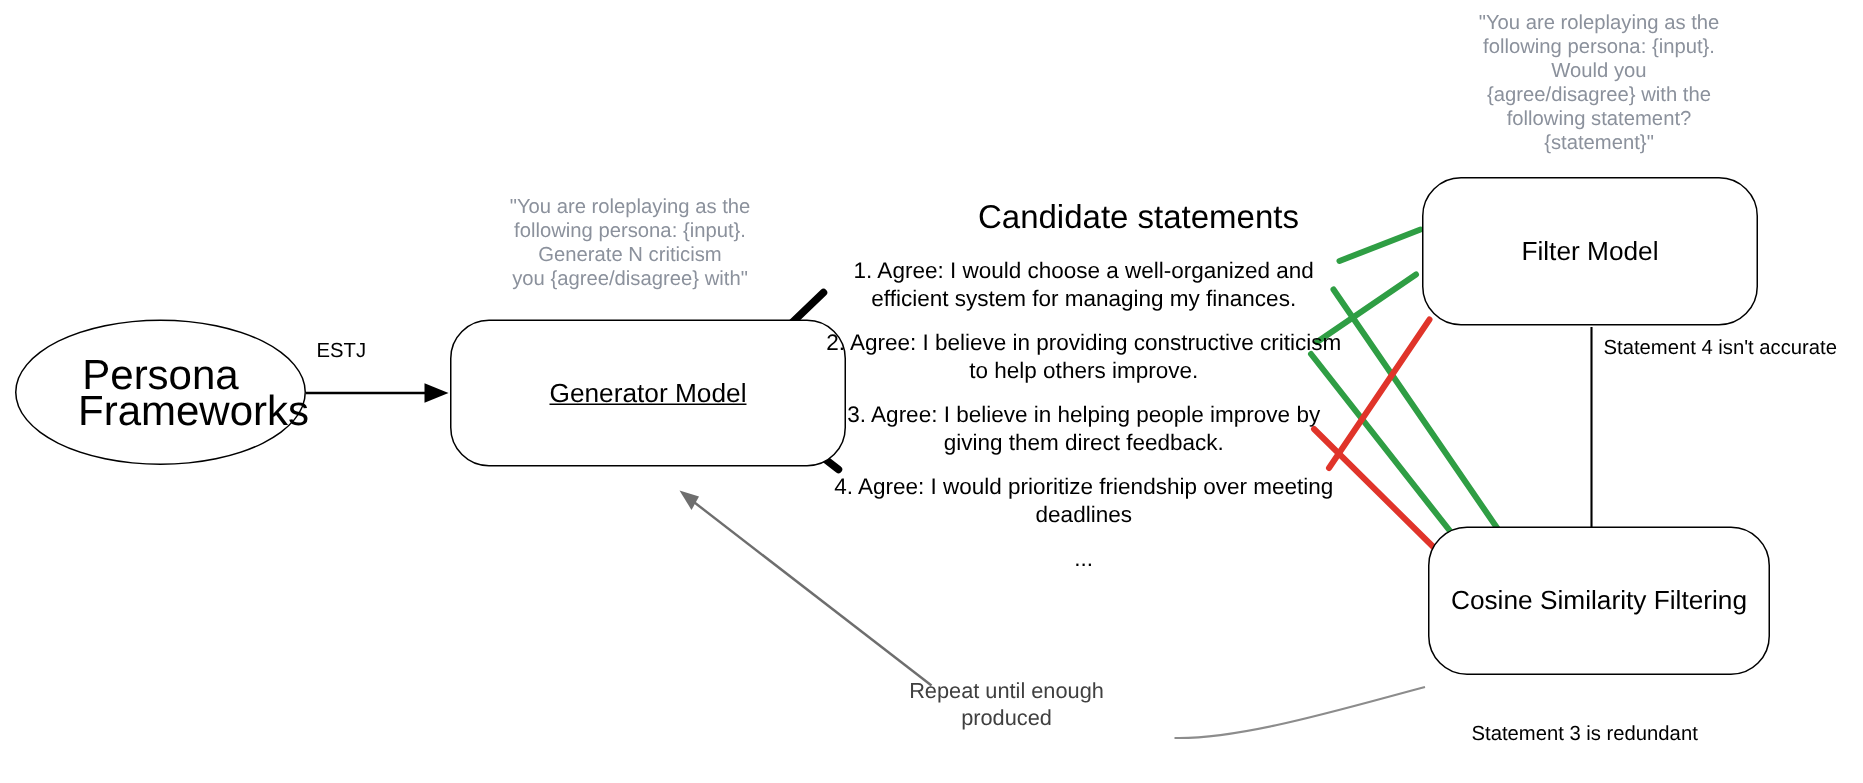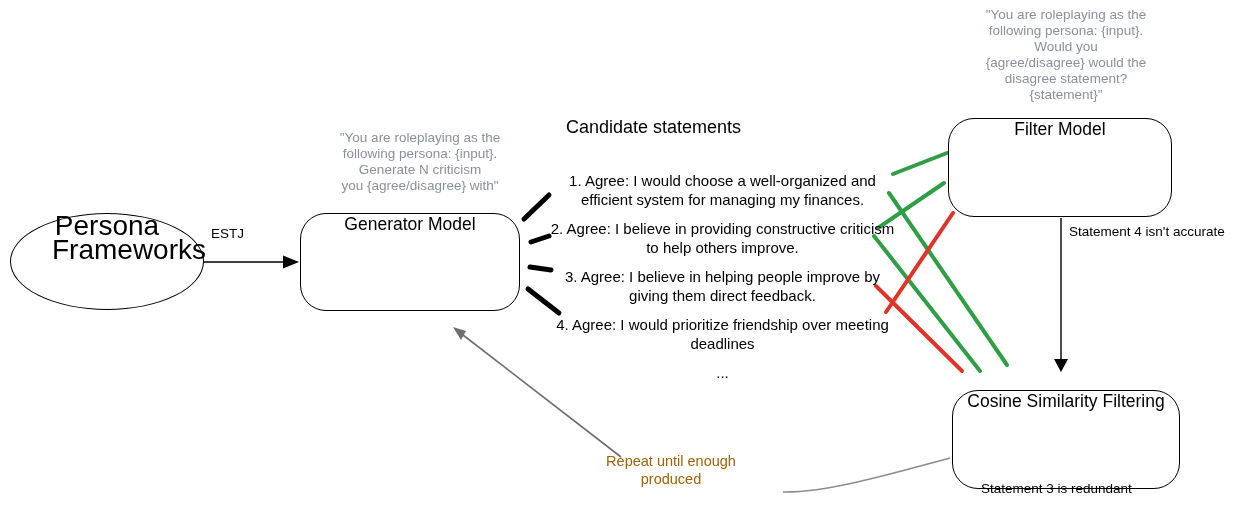--- a/index.html
+++ b/index.html
@@ -10,35 +10,35 @@
     --connector-gray:#8c8c8c;
   }
   html,body{margin:0;padding:0;background:#ffffff;}
   #canvas{
     position:relative;width:1242px;height:522px;background:#ffffff;overflow:hidden;
     font-family:"Liberation Sans",sans-serif;color:#000;
   }
   #edges{position:absolute;left:0;top:0;z-index:1;}
   .node{
     position:absolute;z-index:2;background:#fff;border:1.5px solid #000;
-    display:flex;justify-content:center;text-align:center;
+    display:flex;align-items:center;justify-content:center;text-align:center;
     box-sizing:border-box;
   }
   .rectnode{border-radius:26px;font-size:17.5px;}
   .ellipsenode{border-radius:50%;font-size:28px;line-height:24px;}
   .ellipsenode .lbl{width:110px;}
   .txt{position:absolute;z-index:3;}
   .prompt{
     color:var(--prompt-gray);font-size:13.5px;line-height:16px;text-align:center;width:200px;
   }
-  .title{font-size:18px;text-align:left;width:300px;}
+  .title{font-size:22px;text-align:right;width:300px;margin-top:15px;}
   .statements{left:545px;top:171px;width:355px;text-align:center;font-size:15px;line-height:19px;}
   .statements .stmt{margin:0 0 10px 0;}
   .smallnote{font-size:13.5px;}
-  .repeatnote{font-size:14.5px;line-height:18px;text-align:center;width:200px;color:#a16207;}
+  .repeatnote{font-size:14.5px;line-height:18px;text-align:center;width:200px;color:#404040;}
 </style>
 </head>
 <body>
 
 <div id="canvas">
 
   <svg id="edges" width="1242" height="522" viewBox="0 0 1242 522">
 
     <line x1="204" y1="262" x2="285" y2="262" stroke="#000" stroke-width="1.6"></line>
     <polygon points="299,262 283,255.5 283,268.5" fill="#000"></polygon>
@@ -62,45 +62,45 @@
     <line x1="621" y1="457" x2="463" y2="335" stroke="var(--arrow-gray)" stroke-width="1.6"></line>
     <polygon points="453,327 466,331 461,340" fill="var(--arrow-gray)"></polygon>
 
     <path d="M 783 492 C 828 493, 897 472, 950 458" fill="none" stroke="var(--connector-gray)" stroke-width="1.4"></path>
   </svg>
 
   <div class="node ellipsenode" style="left:10px;top:213px;width:194px;height:97px;">
     <div class="lbl">Persona Frameworks</div>
   </div>
 
-  <div class="node rectnode" style="left:300px;top:213px;width:220px;height:98px;">
+  <div class="node rectnode" style="left:300px;top:213px;width:264px;height:98px;text-decoration:underline;">
     <div>Generator Model</div>
   </div>
 
   <div class="node rectnode" style="left:948px;top:118px;width:224px;height:99px;">
     <div>Filter Model</div>
   </div>
 
-  <div class="node rectnode" style="left:952px;top:390px;width:228px;height:99px;">
+  <div class="node rectnode" style="left:952px;top:351px;width:228px;height:99px;">
     <div>Cosine Similarity Filtering</div>
   </div>
 
   <div class="txt prompt" style="left:320px;top:130px;">
     <div>"You are roleplaying as the</div>
     <div>following persona: {input}.</div>
     <div>Generate N criticism</div>
     <div>you {agree/disagree} with"</div>
   </div>
 
   <div class="txt prompt" style="left:966px;top:7px;">
     <div>"You are roleplaying as the</div>
     <div>following persona: {input}.</div>
     <div>Would you</div>
-    <div>{agree/disagree} would the</div>
-    <div>disagree statement?</div>
+    <div>{agree/disagree} with the</div>
+    <div>following statement?</div>
     <div>{statement}"</div>
   </div>
 
   <div class="txt title" style="left:566px;top:117px;">Candidate statements</div>
 
   <div class="txt statements">
     <p class="stmt">1. Agree: I would choose a well-organized and efficient system for managing my finances.</p>
     <p class="stmt">2. Agree: I believe in providing constructive criticism to help others improve.</p>
     <p class="stmt">3. Agree: I believe in helping people improve by giving them direct feedback.</p>
     <p class="stmt">4. Agree: I would prioritize friendship over meeting deadlines</p>

